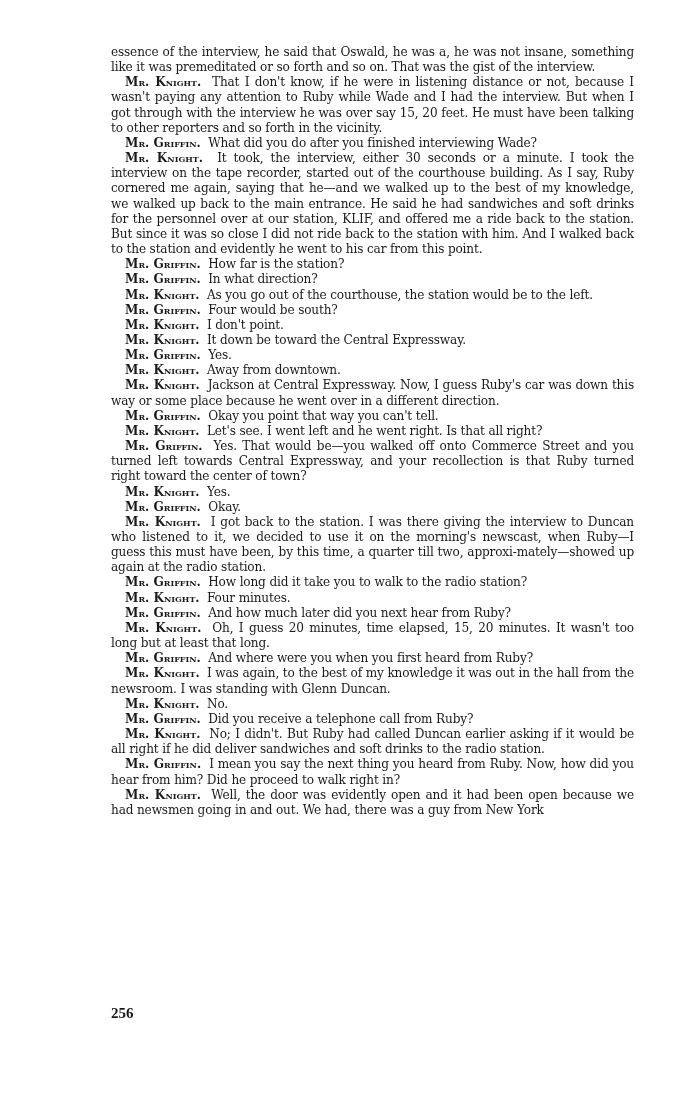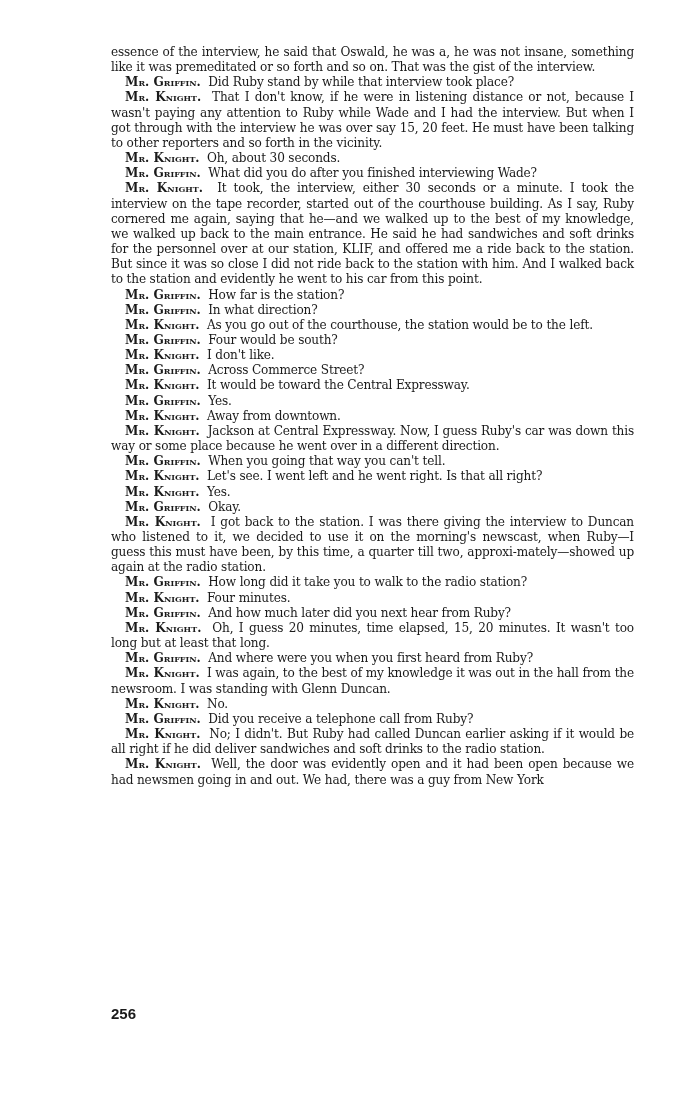--- a/index.html
+++ b/index.html
@@ -24,58 +24,57 @@
   .page p.cont { text-indent: 0; }
   .speaker {
     font-variant: small-caps;
     font-weight: bold;
     letter-spacing: 0;
   }
   .page-number {
     position: absolute;
     left: 111px;
     top: 1005px;
-    font-family: Liberation Sans, sans-serif;
+    font-family: Liberation Serif, serif;
     font-weight: bold;
     font-size: 15px;
     color: #1a1a1a;
   }
 </style>
 </head>
 <body>
 
 <div class="page">
   <p class="cont">essence of the interview, he said that Oswald, he was a, he was not insane, something like it was premeditated or so forth and so on.  That was the gist of the interview.</p>
   <div id="exchanges">
-      <p><span class="speaker">Mr. Griffin.</span>&nbsp; <span>Did Ruby stand by while that interview took place?</span></p>
       <p><span class="speaker">Mr. Knight.</span>&nbsp; <span>That I don't know, if he were in listening distance or not, because I wasn't paying any attention to Ruby while Wade and I had the interview. But when I got through with the interview he was over say 15, 20 feet.  He must have been talking to other reporters and so forth in the vicinity.</span></p>
-      <p><span class="speaker">Mr. Knight.</span>&nbsp; <span>Oh, about 30 seconds.</span></p>
       <p><span class="speaker">Mr. Griffin.</span>&nbsp; <span>What did you do after you finished interviewing Wade?</span></p>
       <p><span class="speaker">Mr. Knight.</span>&nbsp; <span>It took, the interview, either 30 seconds or a minute.  I took the interview on the tape recorder, started out of the courthouse building.  As I say, Ruby cornered me again, saying that he—and we walked up to the best of my knowledge, we walked up back to the main entrance.  He said he had sandwiches and soft drinks for the personnel over at our station, KLIF, and offered me a ride back to the station.  But since it was so close I did not ride back to the station with him.  And I walked back to the station and evidently he went to his car from this point.</span></p>
       <p><span class="speaker">Mr. Griffin.</span>&nbsp; <span>How far is the station?</span></p>
       <p><span class="speaker">Mr. Griffin.</span>&nbsp; <span>In what direction?</span></p>
       <p><span class="speaker">Mr. Knight.</span>&nbsp; <span>As you go out of the courthouse, the station would be to the left.</span></p>
       <p><span class="speaker">Mr. Griffin.</span>&nbsp; <span>Four would be south?</span></p>
-      <p><span class="speaker">Mr. Knight.</span>&nbsp; <span>I don't like.</span></p>
-      <p><span class="speaker">Mr. Griffin.</span>&nbsp; <span>Across Commerce Street?</span></p>
-      <p><span class="speaker">Mr. Knight.</span>&nbsp; <span>It would be toward the Central Expressway.</span></p>
+      <p><span class="speaker">Mr. Knight.</span>&nbsp; <span>I don't point.</span></p>
+      <p><span class="speaker">Mr. Knight.</span>&nbsp; <span>It down be toward the Central Expressway.</span></p>
       <p><span class="speaker">Mr. Griffin.</span>&nbsp; <span>Yes.</span></p>
       <p><span class="speaker">Mr. Knight.</span>&nbsp; <span>Away from downtown.</span></p>
       <p><span class="speaker">Mr. Knight.</span>&nbsp; <span>Jackson at Central Expressway.  Now, I guess Ruby's car was down this way or some place because he went over in a different direction.</span></p>
-      <p><span class="speaker">Mr. Griffin.</span>&nbsp; <span>When you going that way you can't tell.</span></p>
+      <p><span class="speaker">Mr. Griffin.</span>&nbsp; <span>Okay you point that way you can't tell.</span></p>
       <p><span class="speaker">Mr. Knight.</span>&nbsp; <span>Let's see.  I went left and he went right.  Is that all right?</span></p>
+      <p><span class="speaker">Mr. Griffin.</span>&nbsp; <span>Yes.  That would be—you walked off onto Commerce Street and you turned left towards Central Expressway, and your recollection is that Ruby turned right toward the center of town?</span></p>
       <p><span class="speaker">Mr. Knight.</span>&nbsp; <span>Yes.</span></p>
       <p><span class="speaker">Mr. Griffin.</span>&nbsp; <span>Okay.</span></p>
       <p><span class="speaker">Mr. Knight.</span>&nbsp; <span>I got back to the station.  I was there giving the interview to Duncan who listened to it, we decided to use it on the morning's newscast, when Ruby—I guess this must have been, by this time, a quarter till two, approxi-mately—showed up again at the radio station.</span></p>
       <p><span class="speaker">Mr. Griffin.</span>&nbsp; <span>How long did it take you to walk to the radio station?</span></p>
       <p><span class="speaker">Mr. Knight.</span>&nbsp; <span>Four minutes.</span></p>
       <p><span class="speaker">Mr. Griffin.</span>&nbsp; <span>And how much later did you next hear from Ruby?</span></p>
       <p><span class="speaker">Mr. Knight.</span>&nbsp; <span>Oh, I guess 20 minutes, time elapsed, 15, 20 minutes.  It wasn't too long but at least that long.</span></p>
       <p><span class="speaker">Mr. Griffin.</span>&nbsp; <span>And where were you when you first heard from Ruby?</span></p>
       <p><span class="speaker">Mr. Knight.</span>&nbsp; <span>I was again, to the best of my knowledge it was out in the hall from the newsroom.  I was standing with Glenn Duncan.</span></p>
       <p><span class="speaker">Mr. Knight.</span>&nbsp; <span>No.</span></p>
       <p><span class="speaker">Mr. Griffin.</span>&nbsp; <span>Did you receive a telephone call from Ruby?</span></p>
       <p><span class="speaker">Mr. Knight.</span>&nbsp; <span>No; I didn't.  But Ruby had called Duncan earlier asking if it would be all right if he did deliver sandwiches and soft drinks to the radio station.</span></p>
+      <p><span class="speaker">Mr. Griffin.</span>&nbsp; <span>I mean you say the next thing you heard from Ruby.  Now, how did you hear from him?  Did he proceed to walk right in?</span></p>
       <p><span class="speaker">Mr. Knight.</span>&nbsp; <span>Well, the door was evidently open and it had been open because we had newsmen going in and out.  We had, there was a guy from New York</span></p>
     </div>
 </div>
 
 <div class="page-number">256</div>
 
 </body></html>

